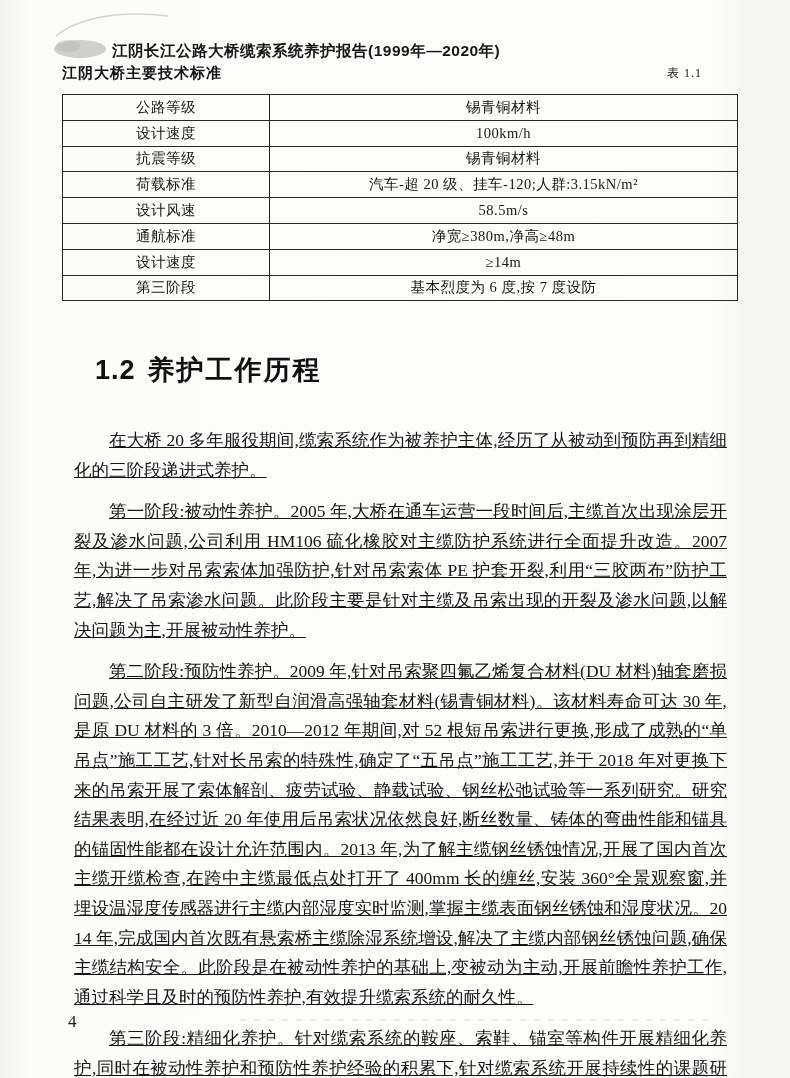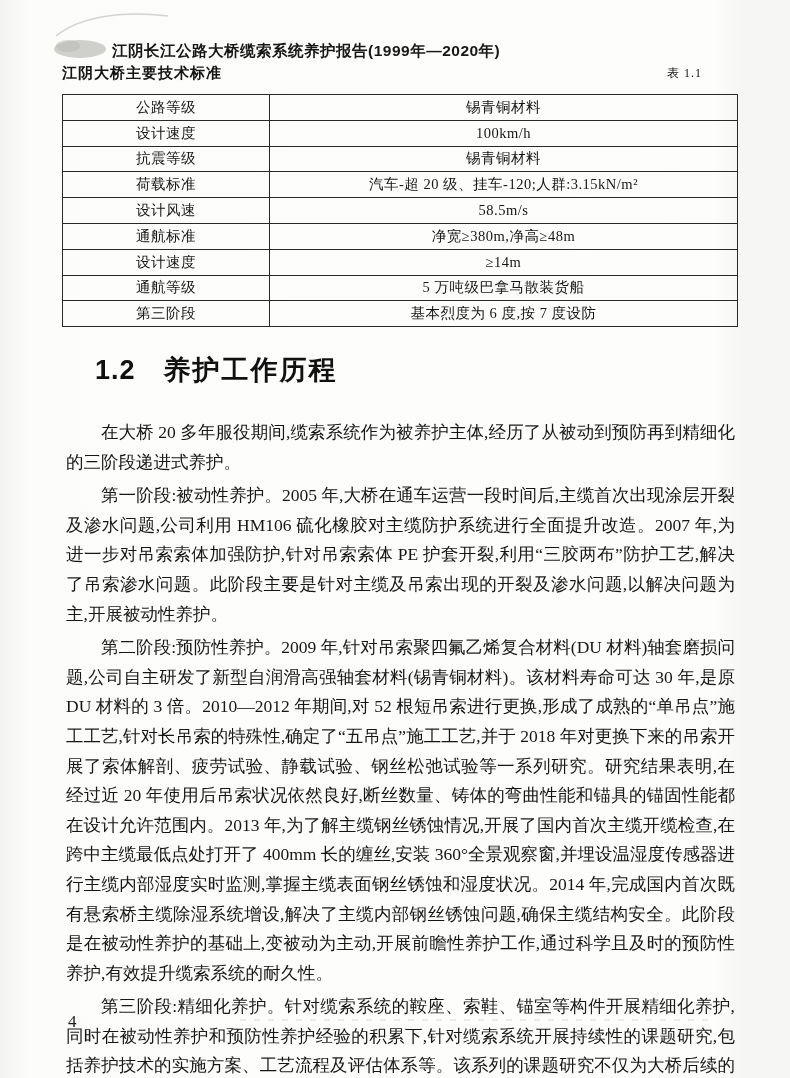--- a/index.html
+++ b/index.html
@@ -49,28 +49,28 @@
   }
   .spec-table td.key{width:198px;}
 
   
   .section-heading{
     position:absolute;top:352px;left:95px;
     font-family:"Liberation Sans","DejaVu Sans",sans-serif;
     font-weight:bold;font-size:27px;color:#111;letter-spacing:2px;
     white-space:nowrap;
   }
-  .section-heading .sec-num{margin-right:28px;letter-spacing:1px;}
+  .section-heading .sec-num{margin-right:12px;letter-spacing:1px;}
 
   
   .body-text{
     position:absolute;top:414px;left:62px;width:677px;
     font-size:17.5px;line-height:29.6px;text-align:justify;color:#161616;
   }
-  .body-text p{margin:4px;text-indent:2em;word-break:break-all;}
+  .body-text p{margin:12px;text-indent:2em;word-break:break-all;text-decoration:underline;}
 
   
   .page-number{
     position:absolute;left:68px;top:1012px;
     font-size:17px;color:#1b1b1b;
   }
 
   
   .scan-noise{
     position:absolute;left:240px;top:1019px;width:470px;height:2px;
@@ -120,24 +120,20 @@
       </tr>
       <tr>
         <td class="key">通航标准</td>
         <td>净宽≥380m,净高≥48m</td>
       </tr>
       <tr>
         <td class="key">设计速度</td>
         <td>≥14m</td>
       </tr>
       <tr>
-        <td class="key">通航等级</td>
-        <td>5 万吨级巴拿马散装货船</td>
-      </tr>
-      <tr>
         <td class="key">第三阶段</td>
         <td>基本烈度为 6 度,按 7 度设防</td>
       </tr>
     </tbody>
   </table>
 
   <div class="section-heading">
     <span class="sec-num">1.2</span><span>养护工作历程</span>
   </div>
 

